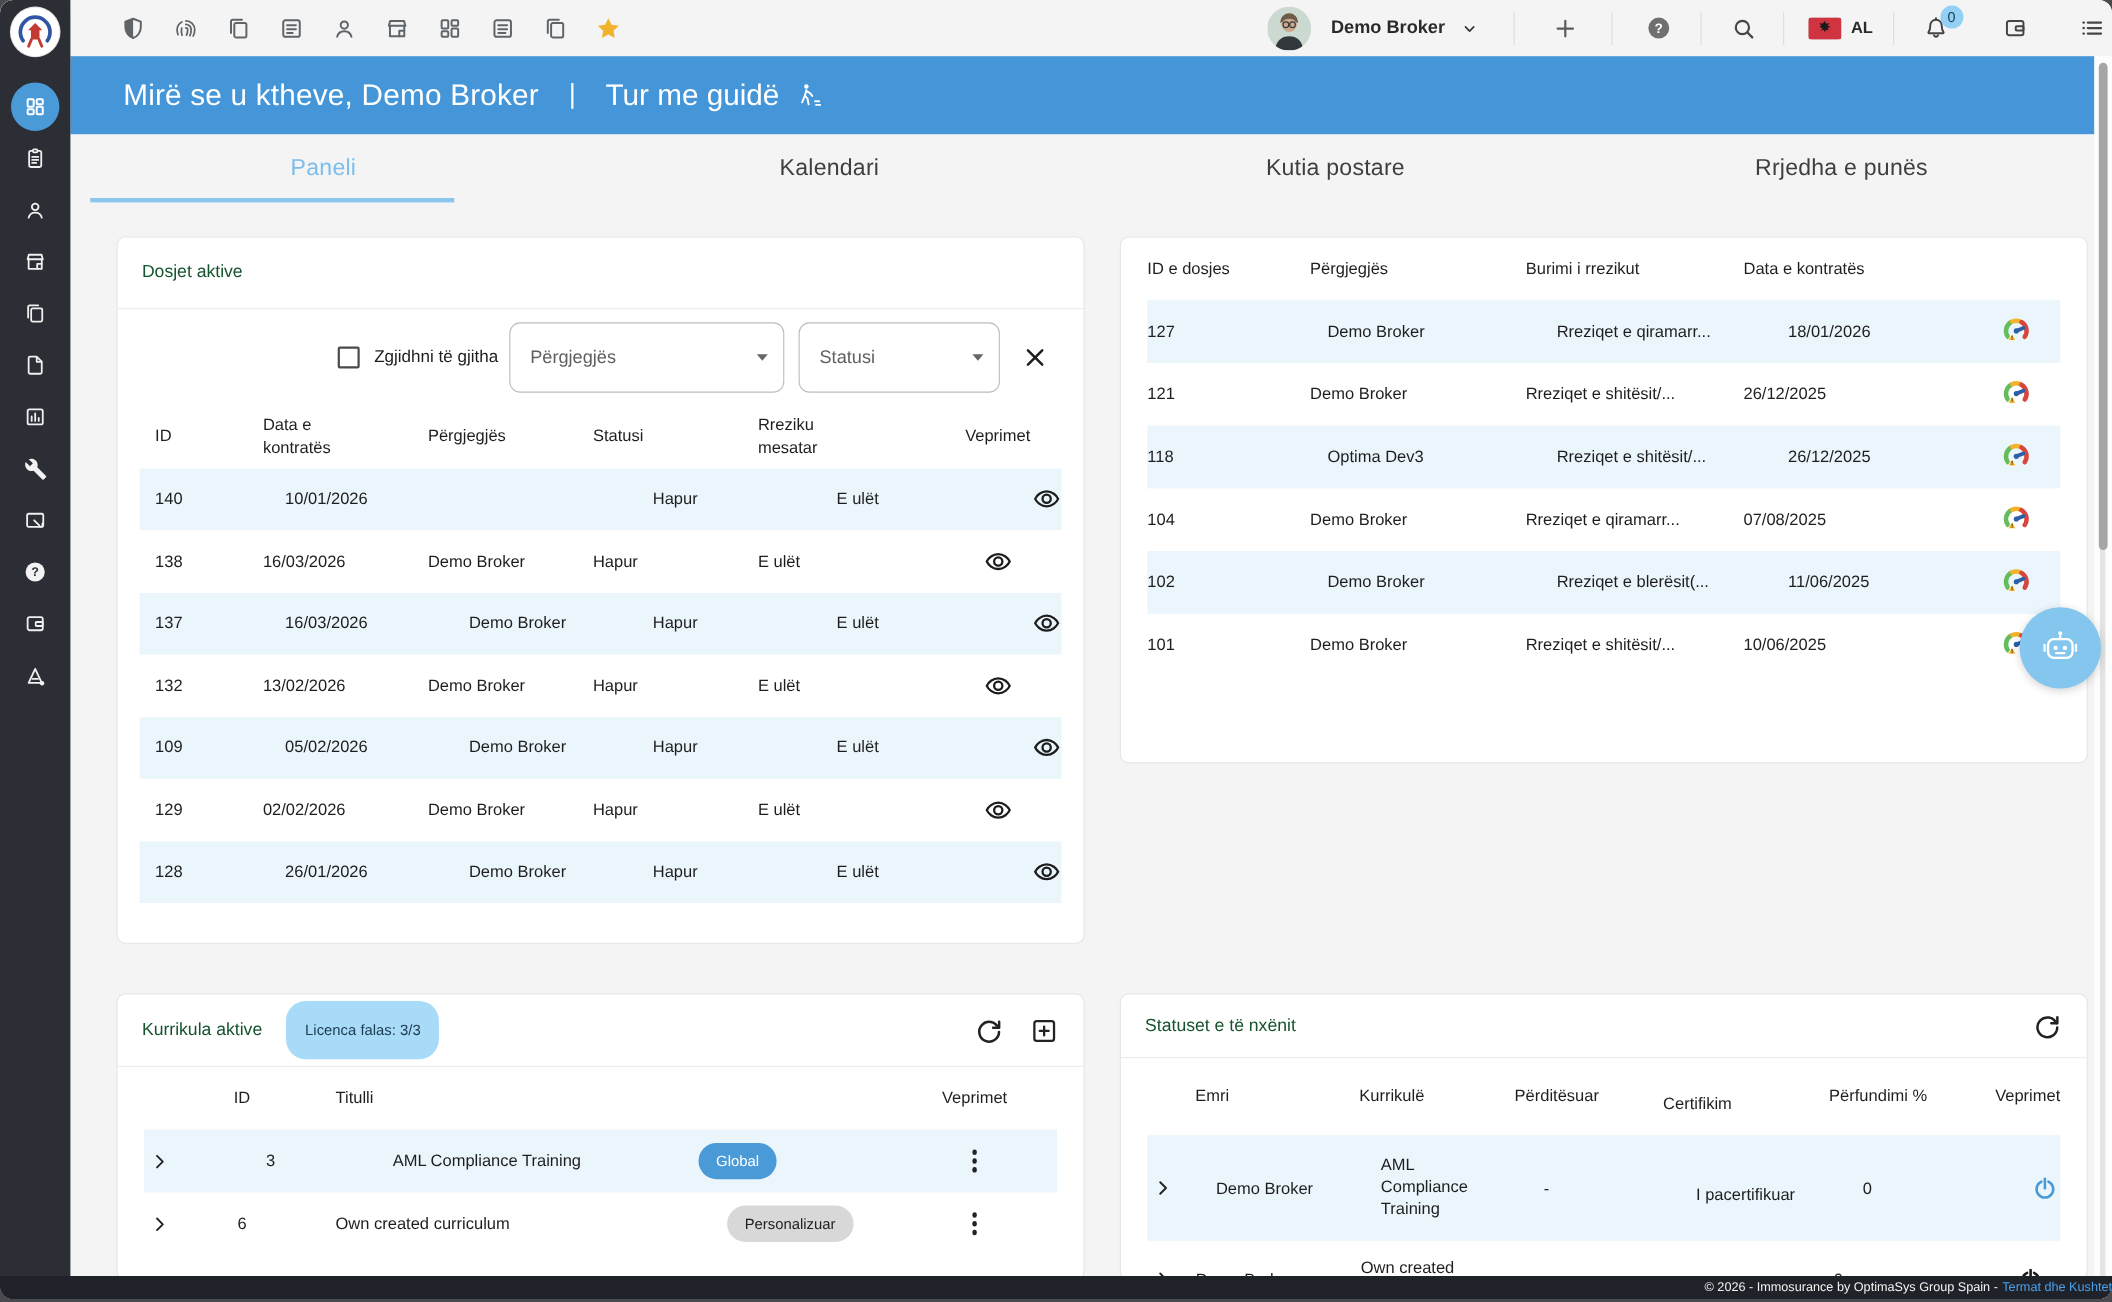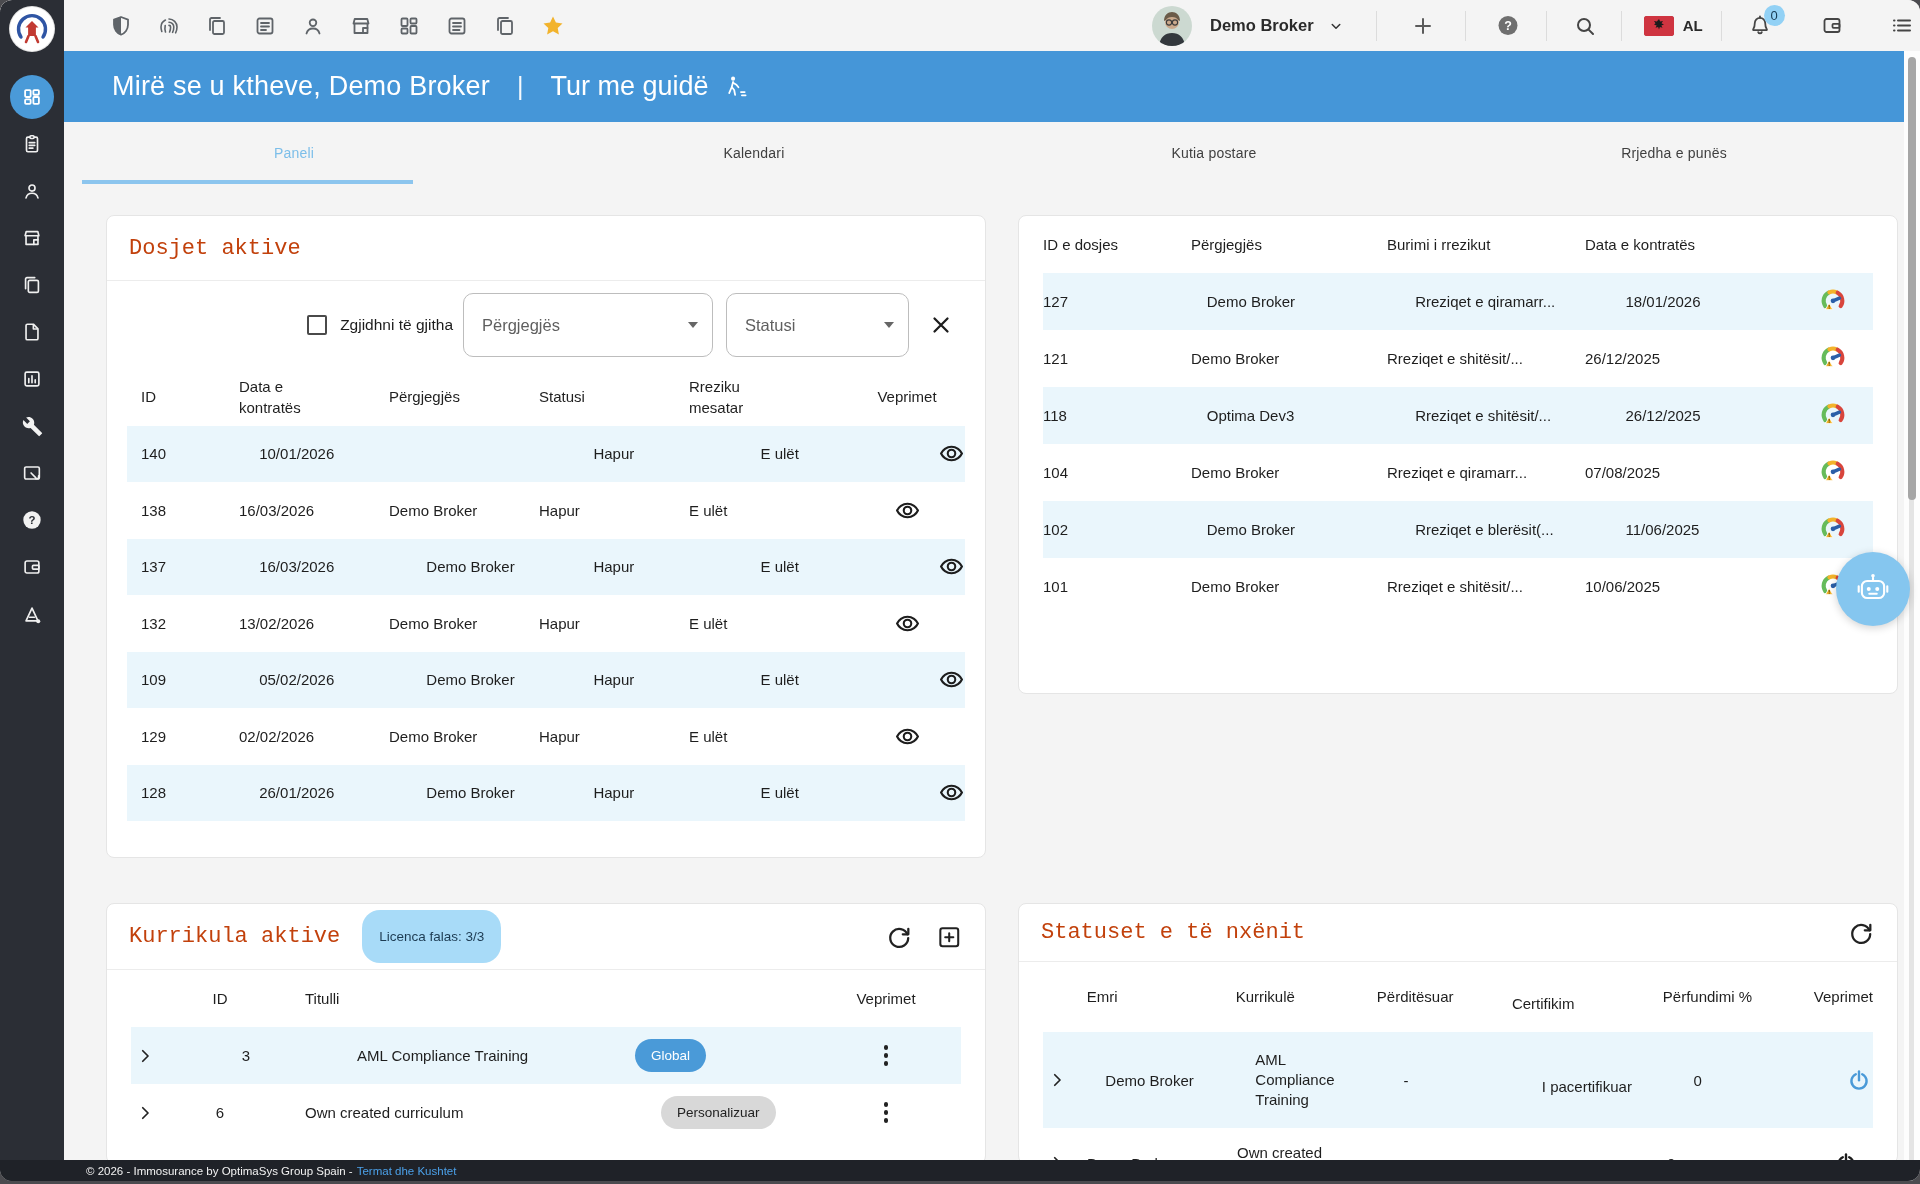--- a/index.html
+++ b/index.html
@@ -38,28 +38,28 @@
   .badge { position:absolute; top:-9px; right:-13px; min-width:21px; height:21px; border-radius:50%; background:#92d1f5; color:#163a52; font-size:13px; display:flex; align-items:center; justify-content:center; }
 
   
   .bluebar { position:absolute; left:64px; top:51px; width:1840px; height:71px; background:var(--header-blue); display:flex; align-items:center; padding-left:48px; color:#fff; z-index:10; }
   .bluebar .greet { font-size:27px; font-weight:400; letter-spacing:.2px; }
   .bluebar .vsep { font-size:25px; margin:0 27px; font-weight:300; opacity:.95; }
   .tour { display:flex; align-items:center; gap:12px; color:#fff; text-decoration:none; font-size:27px; font-weight:400; }
 
   
   .tabbar { position:absolute; left:64px; top:122px; width:1840px; height:62px; display:flex; z-index:5; }
-  .tab { flex:1; display:flex; align-items:center; justify-content:center; font-size:14px; font-weight:500; color:#3f3f3f; letter-spacing:.2px; }
+  .tab { flex:1; display:flex; align-items:center; justify-content:center; font-size:21px; font-weight:500; color:#3f3f3f; letter-spacing:.2px; }
   .tab.active { color:var(--active-tab); }
   .tab-underline { position:absolute; left:18px; bottom:0; width:331px; height:4px; background:#8cc5ee; }
 
   
   .card { position:absolute; background:#fff; border:1px solid #e5e5e5; border-radius:8px; overflow:hidden; }
   .card-title-row { display:flex; align-items:center; padding:0 22px; border-bottom:1px solid #ececec; }
-  .card-title { font-size:22px; font-weight:500; color:#c2410c;font-family:Liberation Mono, monospace; }
+  .card-title { font-size:16px; font-weight:500; color:#14532d; }
   .icon-btn { width:28px; height:28px; display:flex; align-items:center; justify-content:center; }
 
   .t-row { display:flex; align-items:center; }
   .t-row.blue { background:var(--row-highlight);gap:26px; }
   .t-cell { font-size:15px; color:#1e1e1e; }
   .t-head .t-cell { font-weight:500; color:#1f1f1f; line-height:1.45; }
 
   
   .card-dosjet { left:106px; top:215px; width:880px; height:643px; }
   .card-dosjet .card-title-row { height:65px; }
@@ -133,21 +133,21 @@
 
   
   .chat-fab { position:absolute; left:1836px; top:552px; width:74px; height:74px; border-radius:50%; background:#85c6ef; display:flex; align-items:center; justify-content:center; z-index:40; box-shadow:0 2px 8px rgba(0,0,0,.18); }
 
   
   .scroll-col { position:absolute; left:1904px; top:51px; width:16px; height:1111px; background:#fdfdfd; z-index:25; }
   .scroll-track { position:absolute; left:5px; top:57px; width:5px; height:1095px; background:#e4e4e4; border-radius:3px; }
   .scroll-thumb { position:absolute; left:4px; top:6px; width:8px; height:443px; background:#a6a6a6; border-radius:4px; }
 
   
-  .footer { position:absolute; left:0; right:0; top:1160px; height:21px; background:#1f2228; z-index:50; display:flex; align-items:center; padding-left:86px; font-size:11.5px; color:#f2f2f2; }
+  .footer { position:absolute; left:0; right:0; top:1160px; height:21px; background:#1f2228; z-index:50; display:flex; align-items:center; padding-left:86px; font-size:11.5px; color:#f2f2f2;justify-content:flex-end; }
   .footer a { color:#4ba0e8; text-decoration:none; margin-left:4px; }
 </style>
 </head>
 <body style="--header-blue: #4596d8; --accent-blue: #4a9ad8; --row-highlight: #eaf6fc; --active-tab: #7cbee9; --star-gold: #f2b32c;">
 
 <div class="app">
 
   <aside class="sidebar">
     <div class="logo">
       <svg width="40" height="40" viewBox="0 0 40 40">

